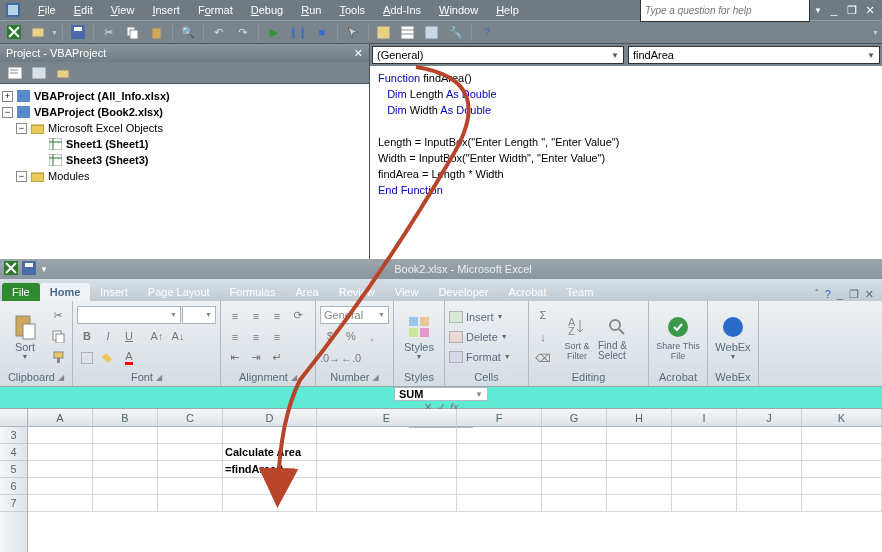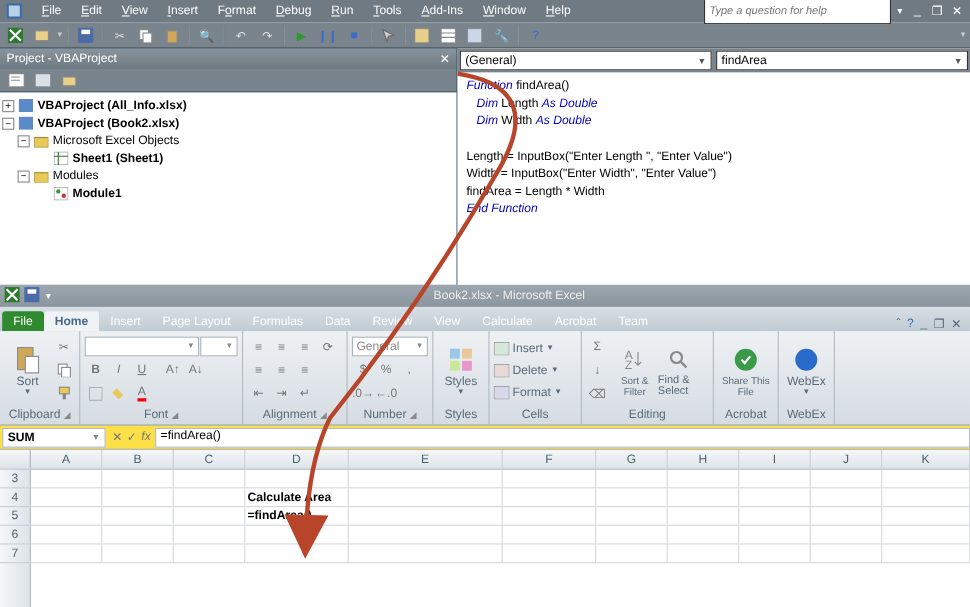--- a/index.html
+++ b/index.html
@@ -13,36 +13,36 @@
 .vba-menu-item u { text-decoration: underline; }
 .vba-help { margin-left: auto; background: #fff; border: 1px solid #333; height: 16px; width: 170px; padding: 11px 4px; color: #999; font-style: italic; font-size: 10px; }
 .vba-ctrl { color: #fff; width: 16px; text-align: center; cursor: default; }
 
 .vba-toolbar { height: 24px; background: #7a848c; border-top: 1px solid #929ca4; border-bottom: 1px solid #4a545c; display: flex; align-items: center; padding: 0 3px; gap: 2px; }
 .tbtn { width: 22px; height: 20px; display: flex; align-items: center; justify-content: center; color: #ddd; }
 .tsep { width: 1px; height: 18px; background: #5a646c; margin: 0 2px; border-right: 1px solid #8a949c; }
 .vba-pos { background: #fff; border: 1px solid #333; height: 18px; width: 166px; padding: 1px 4px; color: #333; margin-left: 2px; }
 
 .vba-body { display: flex; height: 215px; }
-.proj-panel { width: 416px; background: #0c4a6e; border-right: 1px solid #4a545c; }
+.proj-panel { width: 370px; background: #0c4a6e; border-right: 1px solid #4a545c; }
 .proj-title { height: 18px; background: linear-gradient(#8a949c,#6f7a82); color: #fff; padding: 2px 6px; display: flex; align-items: center; }
 .proj-title .x { margin-left: auto; }
 .proj-tools { height: 22px; background: #7a848c; border-bottom: 1px solid #4a545c; display: flex; align-items: center; padding: 0 4px; gap: 2px; }
 .tree { background: #fff; height: 175px; padding: 4px 2px; overflow: auto; color: #000; }
 .tree-item { display: flex; align-items: center; height: 16px; white-space: nowrap; }
 .exp { width: 11px; height: 11px; border: 1px solid #888; background: #fff; color: #000; font-size: 9px; line-height: 8px; text-align: center; margin-right: 3px; cursor: pointer; }
 .ticon { width: 15px; height: 14px; margin-right: 3px; display: inline-flex; align-items: center; justify-content: center; }
 .ind1 { padding-left: 14px; } .ind3 { padding-left: 46px; font-weight: bold; }
 
 .code-panel { flex: 1; background: #fff; display: flex; flex-direction: column; }
 .code-drops { height: 22px; background: #7a848c; display: flex; padding: 2px; gap: 4px; }
 .code-drop { flex: 1; background: #fff; border: 1px solid #333; display: flex; align-items: center; padding: 0 4px; }
 .code-drop .arr { margin-left: auto; color: #555; font-size: 8px; }
 .code-area { flex: 1; font-family: "Courier New", monospace; font-size: 12px; padding: 4px 8px; line-height: 16px; position: relative; background: #fff; color: #000; overflow: hidden; }
-.kw { color: #0000c0; font-style: italic; }
+.kw { color: #0000c0; }
 
 
 .excel-window { position: absolute; top: 259px; left: 0; width: 882px; height: 293px; background: #b8c4cc; }
 .excel-title { height: 20px; background: linear-gradient(#9ba6ae, #8a959d); display: flex; align-items: center; padding: 0 4px; color: #fff; }
 .excel-title .nm { margin: 0 auto; color: #eee; }
 .excel-qat { display: flex; gap: 4px; align-items: center; }
 
 .ribbon-tabs { height: 22px; background: linear-gradient(#d7dfe5,#c1cbd3); display: flex; align-items: flex-end; padding-left: 2px; }
 .rtab { padding: 3px 10px; color: #fff; font-size: 11px; border-radius: 3px 3px 0 0; cursor: pointer; }
 .rtab.file { background: #2f8a2f; color: #fff; }
@@ -55,21 +55,21 @@
 .rgroup-label { text-align: center; font-size: 10px; color: #5a6a7a; padding: 1px 0; display: flex; align-items: center; justify-content: center; gap: 3px; }
 .dlaunch { font-size: 8px; color: #888; }
 .rbig { display: flex; flex-direction: column; align-items: center; justify-content: center; width: 42px; height: 62px; color: #5a6a7a; font-size: 10px; cursor: pointer; }
 .rbig .ic { width: 28px; height: 28px; display: flex; align-items: center; justify-content: center; }
 .rcol { display: flex; flex-direction: column; gap: 1px; }
 .rrow { display: flex; gap: 1px; align-items: center; }
 .rsmall { width: 20px; height: 20px; display: flex; align-items: center; justify-content: center; color: #777; border-radius: 2px; cursor: pointer; }
 .rsel { border: 1px solid #aab4bc; background: #fff; height: 18px; padding: 0 3px; display: flex; align-items: center; color: #888; font-size: 10px; }
 .rline { height: 18px; display: flex; align-items: center; gap: 3px; color: #5a6a7a; font-size: 10px; cursor: pointer; }
 
-.fx-bar { height: 22px; background: #fde047; border-bottom: 1px solid #9aa6ae; display: flex; align-items: center; }
+.fx-bar { height: 22px; background: #5eead4; border-bottom: 1px solid #9aa6ae; display: flex; align-items: center; flex-direction: column; }
 .namebox { width: 94px; border: 1px solid #b0bac2; background: #fff; height: 18px; margin: 0 2px; display: flex; align-items: center; padding: 0 4px; font-weight: bold; font-size: 10px; }
 .namebox .arr { margin-left: auto; font-size: 8px; color: #888; }
 .fx-btns { display: flex; gap: 4px; padding: 0 4px; color: #777; }
 .fx-input { flex: 1; border: 1px solid #b0bac2; background: #fff; height: 18px; padding: 0 4px; color: #000; }
 
 .grid-area { height: 143px; background: #fff; display: flex; flex-direction: column; }
 .col-h { height: 18px; display: flex; background: linear-gradient(#f5f7f9,#dde3e8); border-bottom: 1px solid #aab4bc; }
 .corner { width: 28px; border-right: 1px solid #aab4bc; }
 .ch { border-right: 1px solid #c8d0d6; text-align: center; color: #50636f; font-size: 11px; line-height: 18px; }
 .grid-body { flex: 1; display: flex; }
@@ -239,38 +239,38 @@
         <div class="tree-item ind3">
             <span class="ticon">
               <svg width="13" height="12">
                 <rect width="13" height="12" fill="#fff" stroke="#888"></rect>
                 <line x1="4" y1="0" x2="4" y2="12" stroke="#2a7a2a"></line>
                 <line x1="0" y1="4" x2="13" y2="4" stroke="#2a7a2a"></line>
               </svg>
             </span>
             <span>Sheet1 (Sheet1)</span>
           </div>
+        <div class="tree-item ind3">
+            <span class="ticon">
+              <svg width="13" height="12">
+                <rect width="13" height="12" fill="#fff" stroke="#888"></rect>
+                <line x1="4" y1="0" x2="4" y2="12" stroke="#2a7a2a"></line>
+                <line x1="0" y1="4" x2="13" y2="4" stroke="#2a7a2a"></line>
+              </svg>
+            </span>
+            <span>Sheet3 (Sheet3)</span>
+          </div>
         <div class="tree-item ind1">
             <span class="exp">−</span>
             <span class="ticon">
               <svg width="13" height="11">
                 <rect y="2" width="13" height="9" fill="#e8c858" stroke="#a88828"></rect>
               </svg>
             </span>
             <span>Modules</span>
-          </div>
-        <div class="tree-item ind3">
-            <span class="ticon">
-              <svg width="13" height="12">
-                <rect width="13" height="12" fill="#fff" stroke="#888"></rect>
-                <circle cx="4" cy="4" r="2" fill="#3a9a3a"></circle>
-                <circle cx="9" cy="8" r="2" fill="#c83a3a"></circle>
-              </svg>
-            </span>
-            <span>Module1</span>
           </div>
       </div>
     </div>
 
     <div class="code-panel">
       <div class="code-drops">
         <div class="code-drop">
             <span>(General)</span>
             <span class="arr">▼</span>
           </div>
@@ -308,24 +308,24 @@
     </div>
     <span class="nm">Book2.xlsx - Microsoft Excel</span>
   </div>
 
   <div class="ribbon-tabs">
     <div class="rtab file">File</div>
     <div class="rtab active">Home</div>
     <div class="rtab">Insert</div>
     <div class="rtab">Page Layout</div>
     <div class="rtab">Formulas</div>
-    <div class="rtab">Data</div>
+    <div class="rtab">Area</div>
     <div class="rtab">Review</div>
     <div class="rtab">View</div>
-    <div class="rtab">Calculate</div>
+    <div class="rtab">Developer</div>
     <div class="rtab">Acrobat</div>
     <div class="rtab">Team</div>
     <div class="rtab-icons">
       <span>ˆ</span>
       <span style="color:#2a6aca">?</span>
       <span>_</span>
       <span>❐</span>
       <span>✕</span>
     </div>
   </div>

